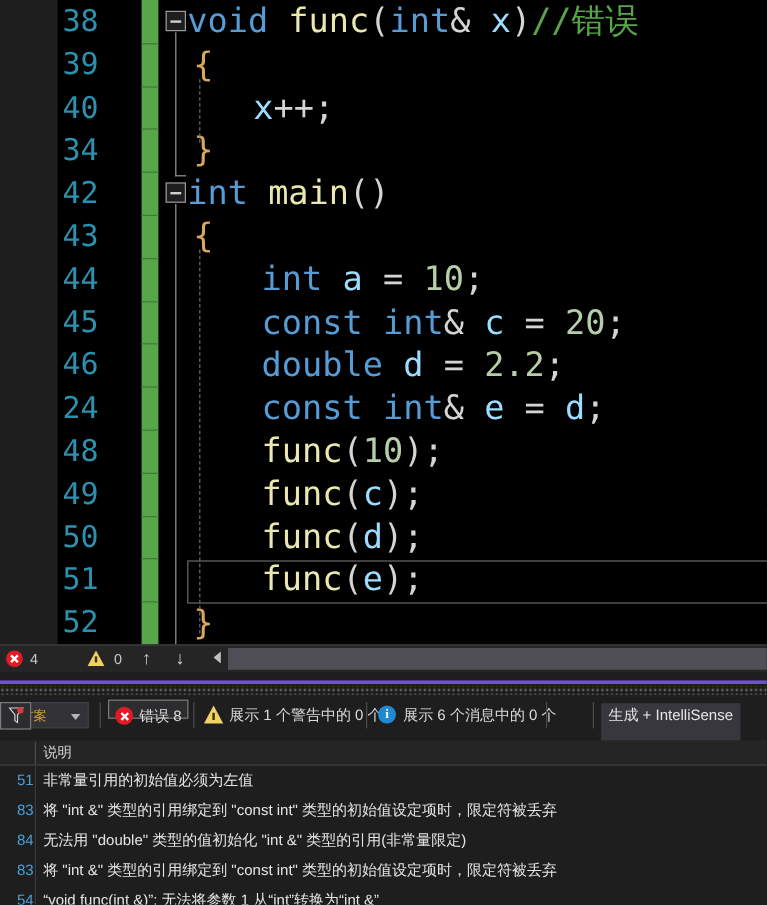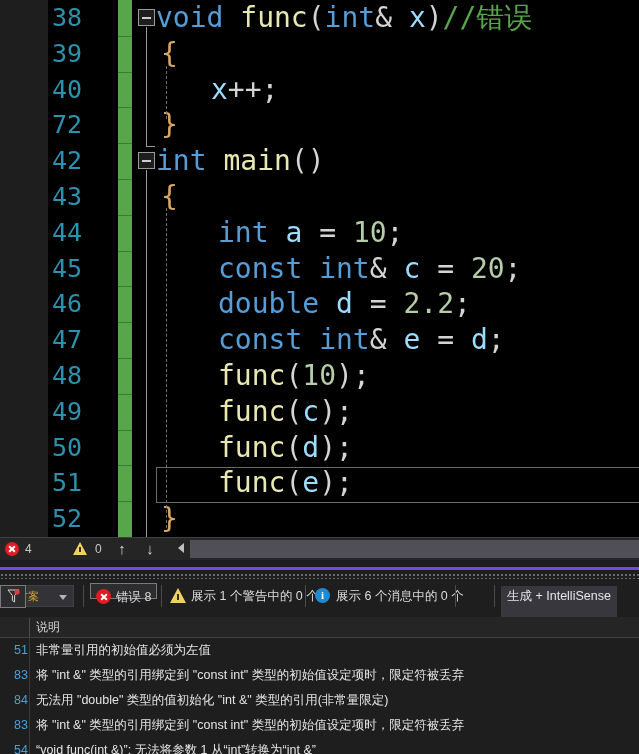--- a/index.html
+++ b/index.html
@@ -427,21 +427,21 @@
       <span class="codetext" style="left:113px;"><span class="brc">{</span></span>
     </div>
 
     <div class="code-line" style="top:71.6px;position:absolute;left:0;width:639px;">
       <span class="ln">40</span>
       <span class="changebar seg"></span>
       <span class="codetext" style="left:163px;"><span class="var">x</span><span class="op">++</span><span class="punc">;</span></span>
     </div>
 
     <div class="code-line" style="top:107.4px;position:absolute;left:0;width:639px;">
-      <span class="ln">72</span>
+      <span class="ln">34</span>
       <span class="changebar seg"></span>
       <span class="codetext" style="left:113px;"><span class="brc">}</span></span>
     </div>
 
     <div class="code-line" style="top:143.2px;position:absolute;left:0;width:639px;">
       <span class="ln">42</span>
       <span class="changebar seg"></span>
       <span class="codetext" style="left:108px;"><span class="kw">int</span> <span class="fn">main</span><span class="punc">()</span></span>
     </div>
 
@@ -463,21 +463,21 @@
       <span class="codetext" style="left:170px;"><span class="kw">const</span> <span class="kw">int</span><span class="op">&amp;</span> <span class="var">c</span> <span class="op">=</span> <span class="num">20</span><span class="punc">;</span></span>
     </div>
 
     <div class="code-line" style="top:286.4px;position:absolute;left:0;width:639px;">
       <span class="ln">46</span>
       <span class="changebar seg"></span>
       <span class="codetext" style="left:170px;"><span class="kw">double</span> <span class="var">d</span> <span class="op">=</span> <span class="num">2.2</span><span class="punc">;</span></span>
     </div>
 
     <div class="code-line" style="top:322.2px;position:absolute;left:0;width:639px;">
-      <span class="ln">47</span>
+      <span class="ln">24</span>
       <span class="changebar seg"></span>
       <span class="codetext" style="left:170px;"><span class="kw">const</span> <span class="kw">int</span><span class="op">&amp;</span> <span class="var">e</span> <span class="op">=</span> <span class="var">d</span><span class="punc">;</span></span>
     </div>
 
     <div class="code-line" style="top:358px;position:absolute;left:0;width:639px;">
       <span class="ln">48</span>
       <span class="changebar seg"></span>
       <span class="codetext" style="left:170px;"><span class="fn">func</span><span class="punc">(</span><span class="num">10</span><span class="punc">)</span><span class="punc">;</span></span>
       <span class="squig" style="left:241px;top:24px;width:33px;">
         

